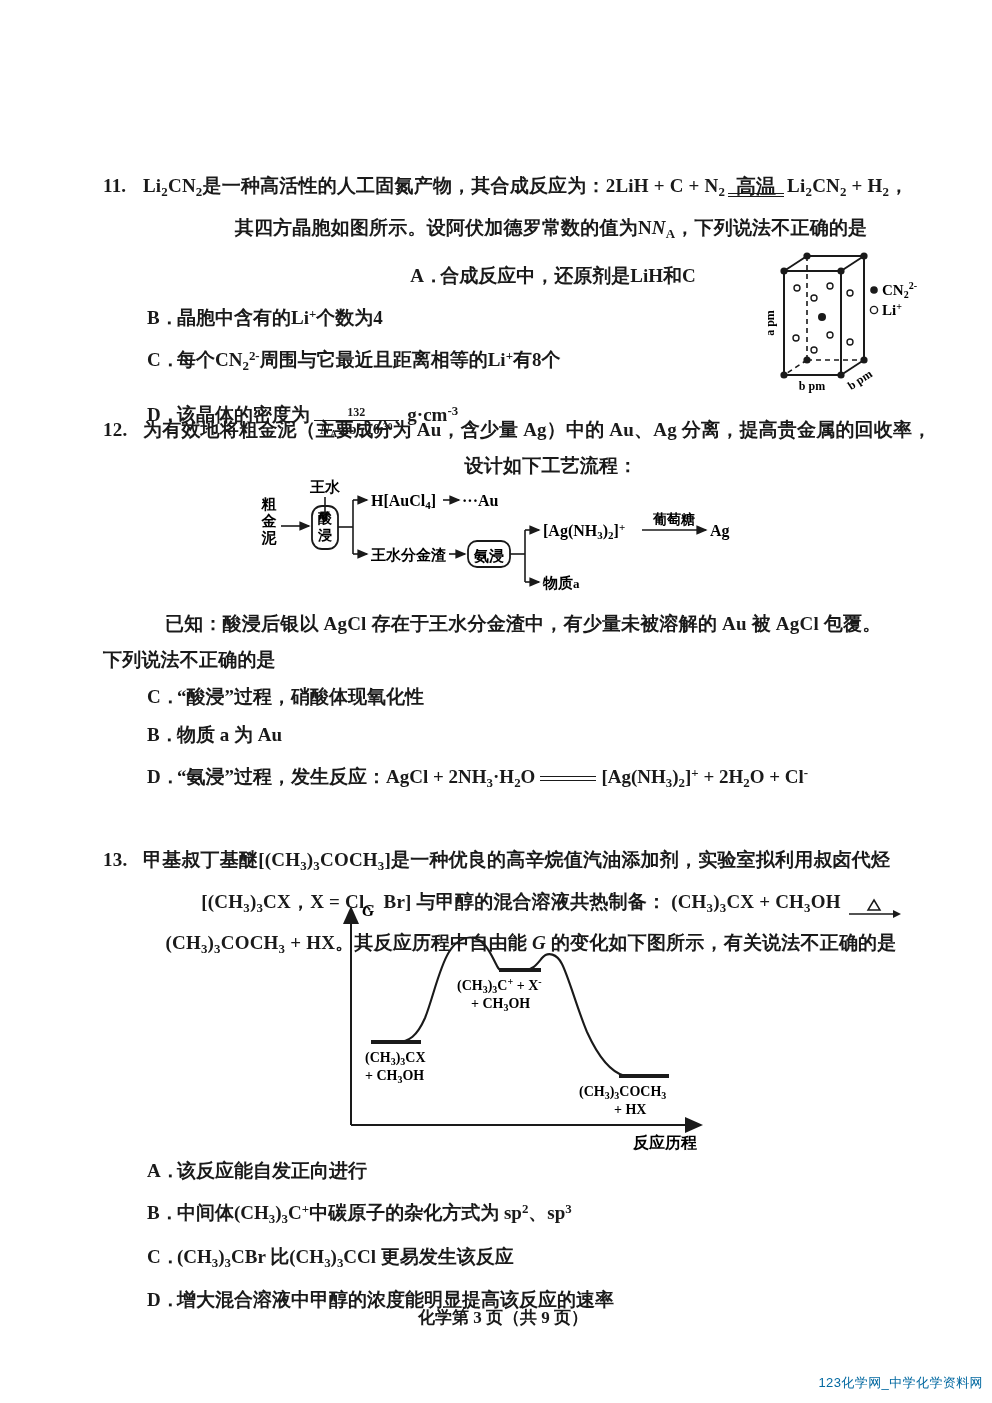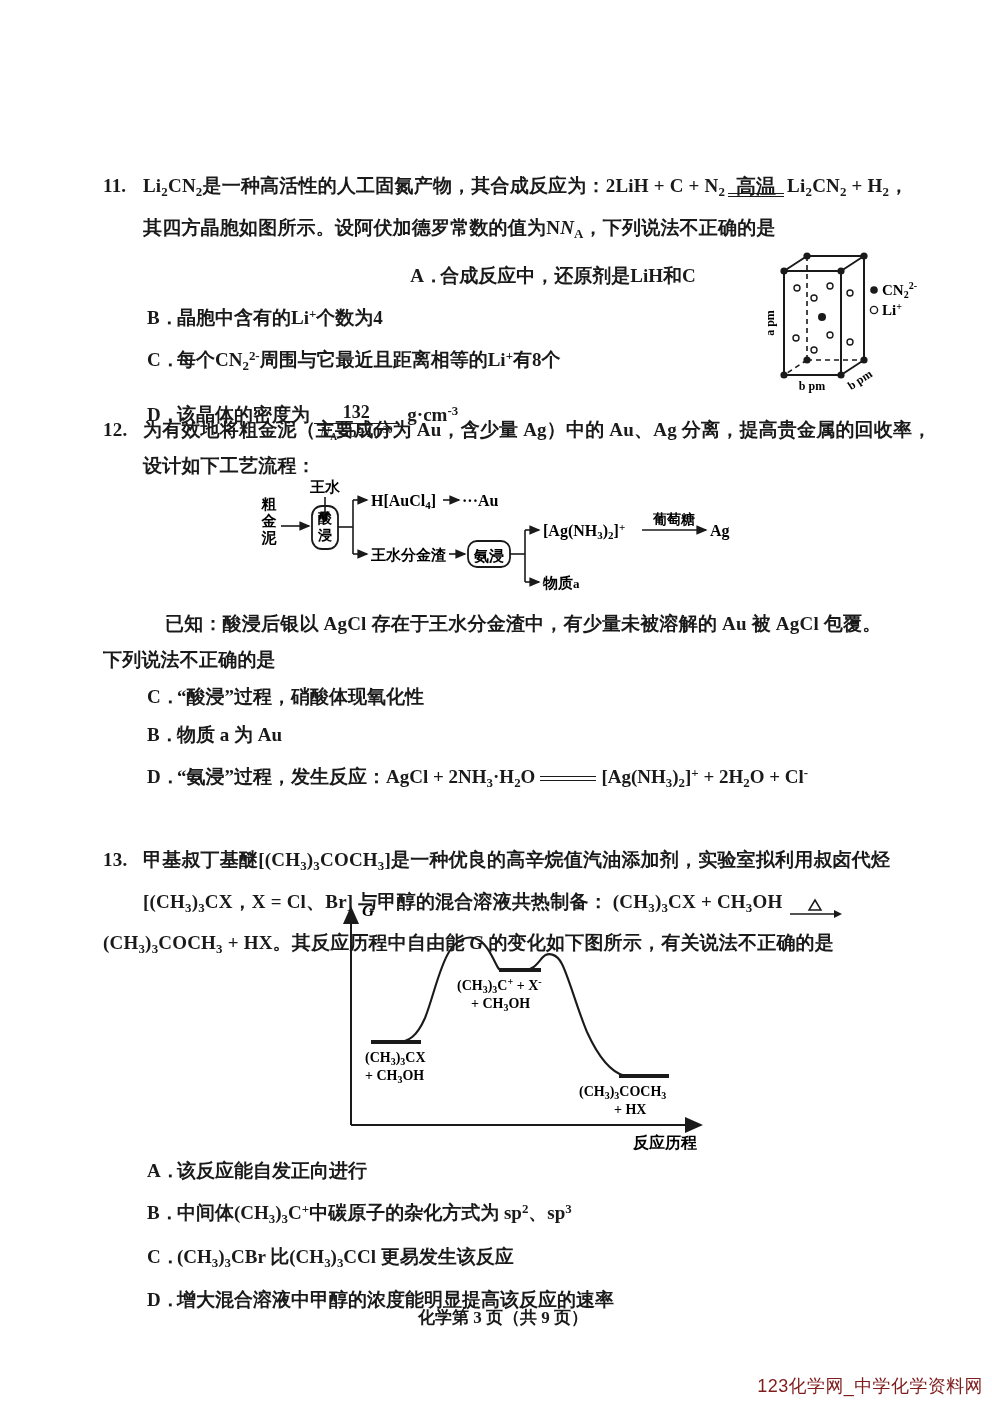--- a/index.html
+++ b/index.html
@@ -34,21 +34,21 @@
     font-size: 19px;
     line-height: 36px;
     letter-spacing: 0.2px;
     white-space: nowrap;
     font-weight: 700;
   }
   .q-num {
     display: inline-block;
     width: 40px;
   }
-  .indent { padding-left: 40px; }
+  .indent { padding-left: 40px; text-align: center; }
   .opt {
     font-size: 19px;
     line-height: 38px;
     padding-left: 44px;
     white-space: nowrap;
     font-weight: 700;
   }
   .opt-letter { display: inline-block; width: 30px; }
 
   
@@ -93,21 +93,21 @@
   }
 
   
   .frac {
     display: inline-block;
     vertical-align: middle;
     text-align: center;
     margin: 0 4px;
     line-height: 1.05;
   }
-  .frac .num { display: block; font-size: 18px; padding: 0 6px 1px; margin-top: 12px; }
+  .frac .num { display: block; font-size: 12px; padding: 0 6px 1px; margin-top: 12px; }
   .frac .den { display: block; font-size: 14px; border-top: 1.6px solid #1a1a1a; padding: 1px 6px 0; }
 
   
   #crystal-figure { position: absolute; left: 745px; top: 238px; width: 245px; height: 155px; }
 
   
   #flow-figure { position: absolute; left: 250px; top: 478px; width: 545px; height: 115px; }
 
   
   #energy-figure { position: absolute; left: 322px; top: 890px; width: 400px; height: 265px; }
@@ -118,22 +118,22 @@
     left: 0; top: 1306px;
     width: 992px;
     text-align: center;
     font-size: 17px;
     font-weight: 700;
   }
   #watermark {
     position: absolute;
     right: 16px;
     top: 1374px;
-    font-size: 18px;
-    color: #7f1d1d;
+    font-size: 13px;
+    color: #0369a1;
     font-family: "Liberation Sans", sans-serif;
     letter-spacing: 0.4px;
   }
 </style>
 </head>
 <body>
 
 <div class="page">
 
   <div class="q" id="q11" style="top:168px;">

